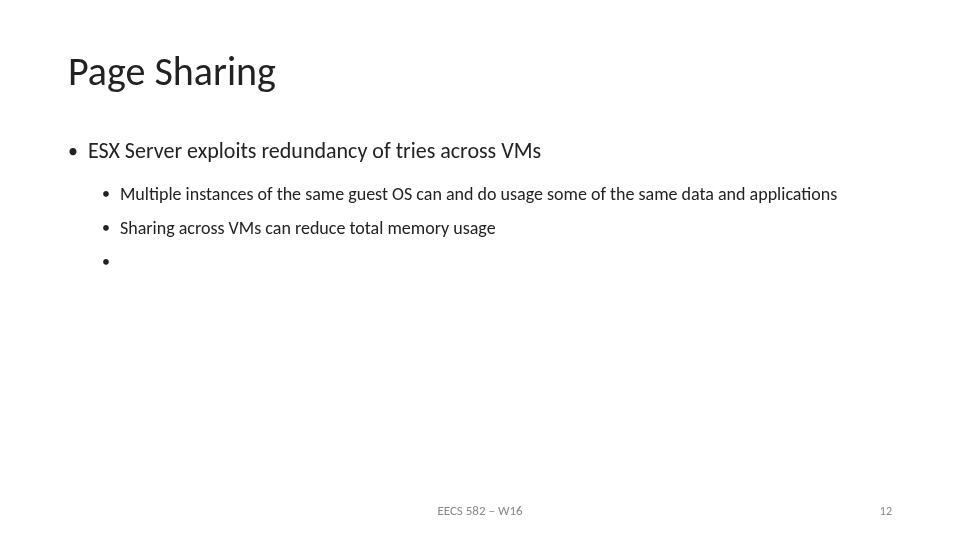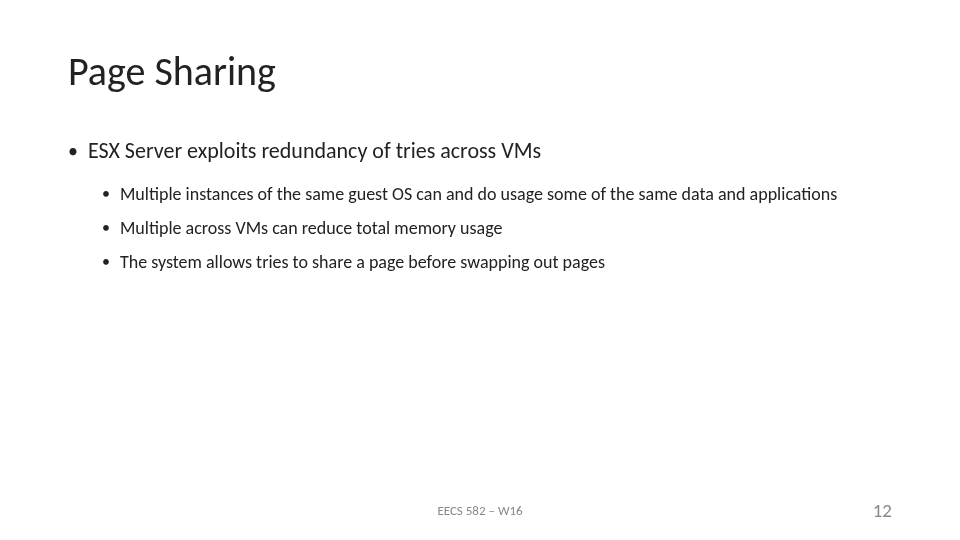--- a/index.html
+++ b/index.html
@@ -87,21 +87,21 @@
     .footer-text {
       font-size: 13px;
       color: #888888;
       text-align: center;
       flex: 1;
     }
 
     .footer-page {
       position: absolute;
       right: 68px;
-      font-size: 19px;
+      font-size: 12px;
       color: #888888;
     }
   </style>
 </head>
 <body>
 
 <div class="slide">
 
   <h1 class="slide-title">Page Sharing</h1>
 
@@ -114,26 +114,25 @@
 
     <div class="sub-bullets">
 
       <div class="bullet-level2">
         <span class="bullet-dot">•</span>
         <span>Multiple instances of the same guest OS can and do usage some of the same data and applications</span>
       </div>
 
       <div class="bullet-level2">
         <span class="bullet-dot">•</span>
-        <span>Multiple across VMs can reduce total memory usage</span>
+        <span>Sharing across VMs can reduce total memory usage</span>
       </div>
 
       <div class="bullet-level2">
         <span class="bullet-dot">•</span>
-        <span>The system allows tries to share a page before swapping out pages</span>
       </div>
 
     </div>
 
   </div>
 
   <div class="slide-footer">
     <span class="footer-text">EECS 582 – W16</span>
     <span class="footer-page">12</span>
   </div>

